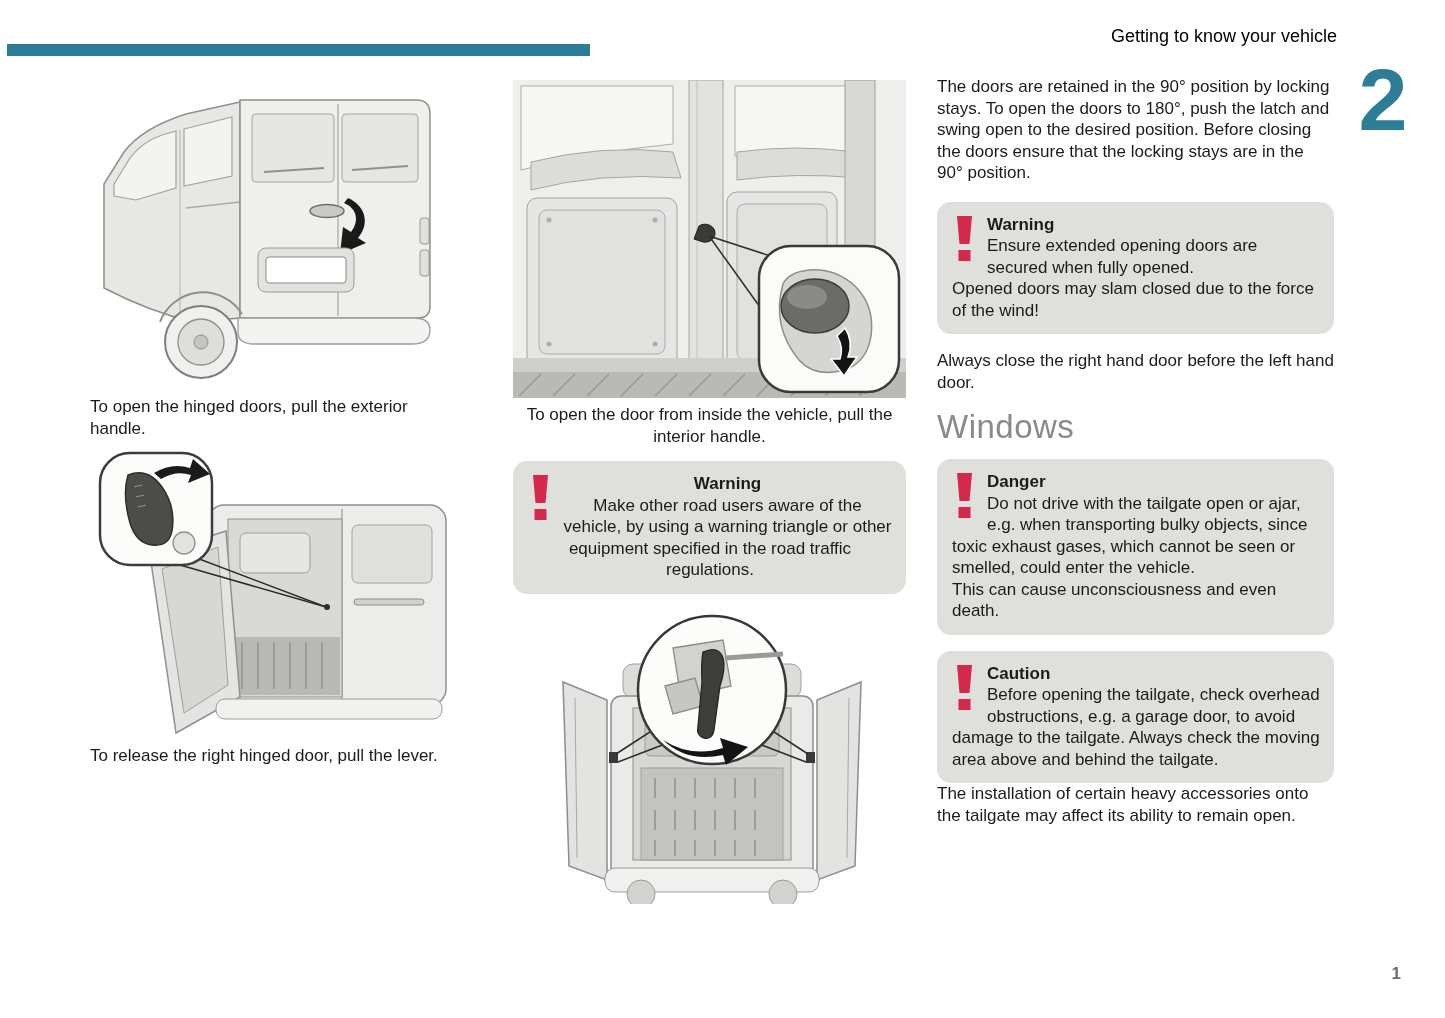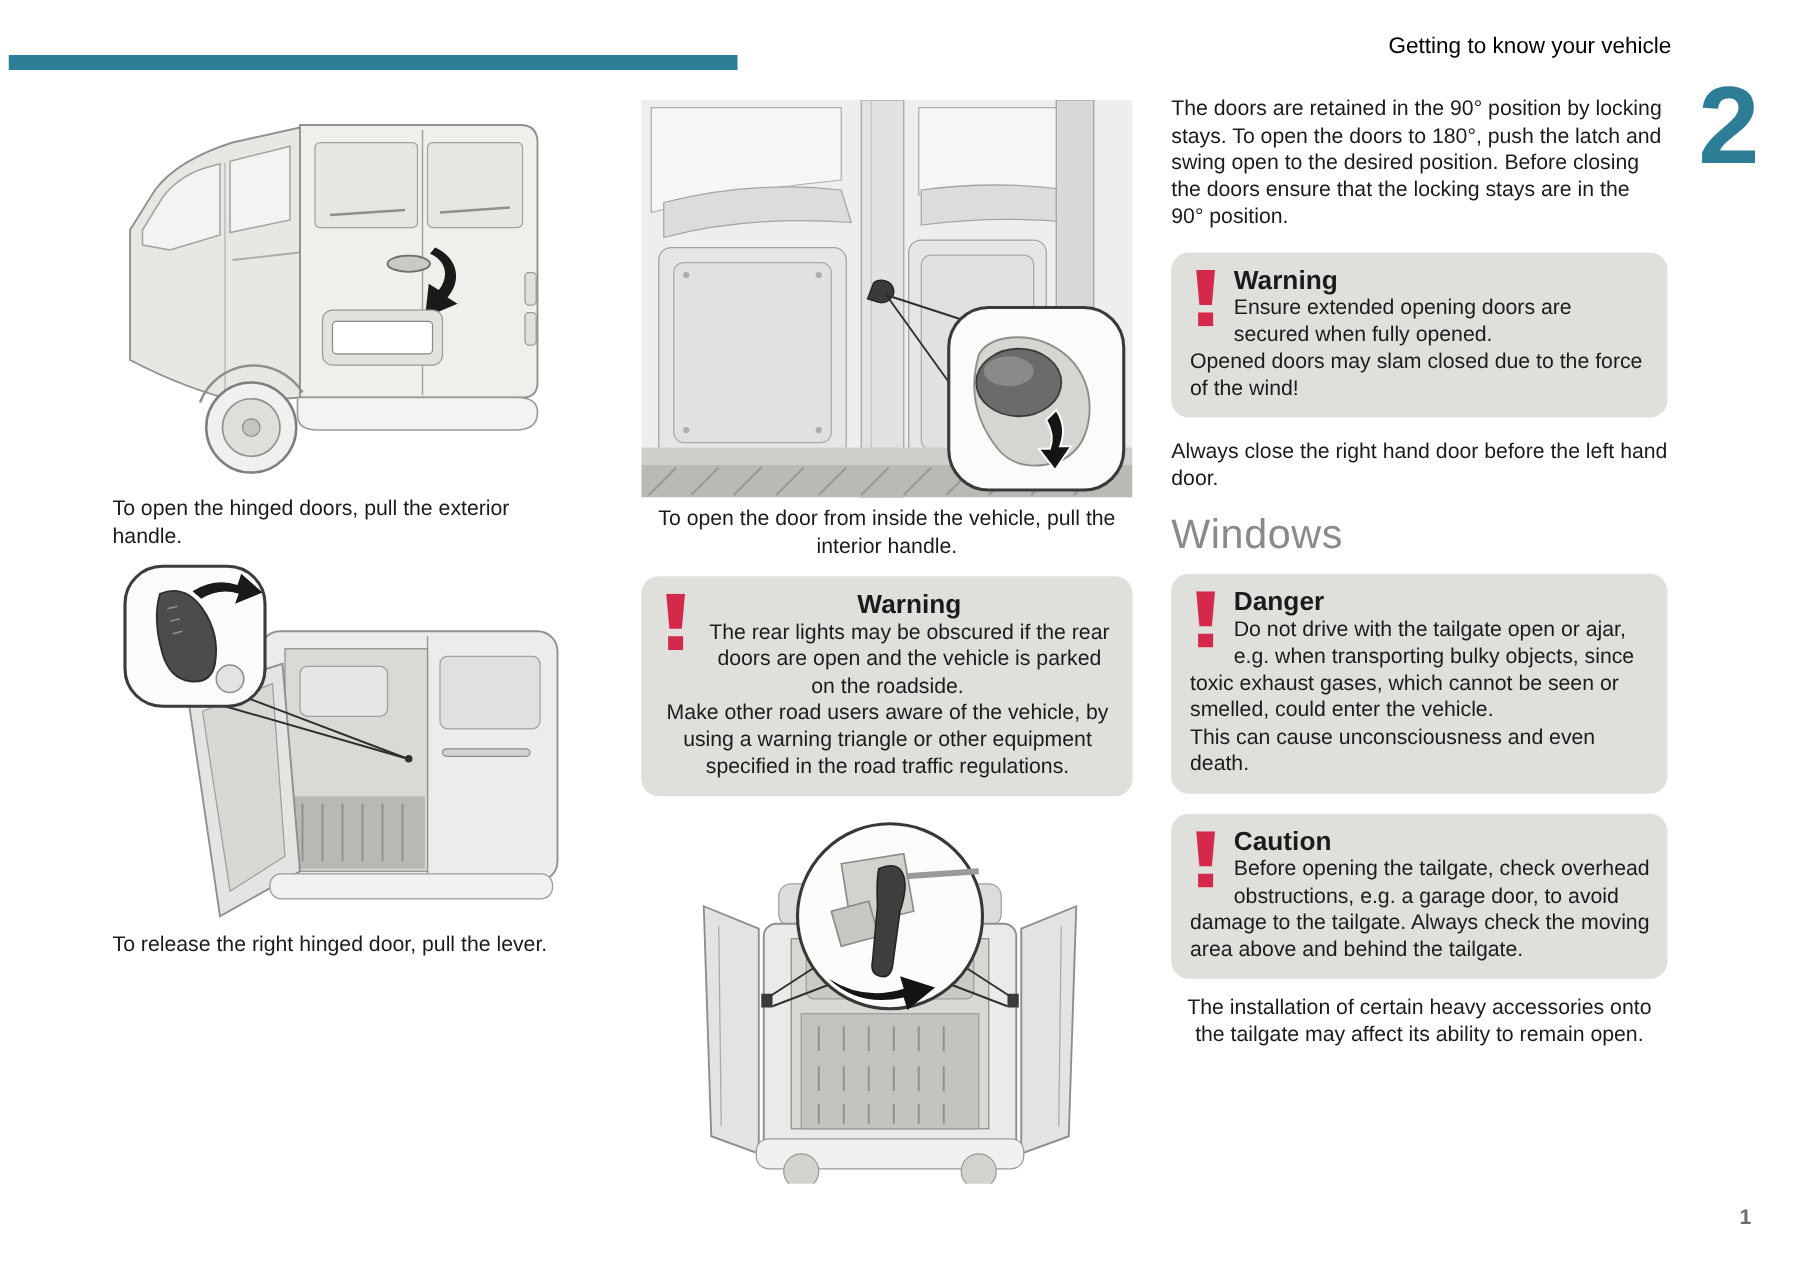--- a/index.html
+++ b/index.html
@@ -52,32 +52,32 @@
     border-radius: 14px;
     padding: 12px 14px 13px 15px;
     margin-top: 14px;
   }
   .alert::after { content: ""; display: block; clear: both; }
   .excl {
     float: left;
     width: 21px; height: 45px;
     margin: 2px 12px 0 2px;
   }
-  .alert-title { font-weight: bold; font-size: 21px; line-height: 21.5px; }
+  .alert-title { font-weight: bold; font-size: 17px; line-height: 21.5px; }
 
   .section-heading {
     font-size: 33px;
     line-height: 1.1;
     font-weight: 400;
     color: #8a8a8a;
     margin: 16px 0 0 0;
     letter-spacing: 0.5px;
   }
   .note-label { font-weight: bold; margin-top: 18px; }
-  .note-text { margin-top: 12px; text-align: center; }
+  .note-text { margin-top: 0; }
   .mt16 { margin-top: 16px; }
   .mt18 { margin-top: 18px; }
   .page-number {
     position: absolute;
     top: 964px; right: 44px;
     font-size: 17px;
     font-weight: bold;
     color: #6d6d6d;
   }
   .illus-tailgate { margin: 8px 0 0 40px; }
@@ -229,21 +229,20 @@
       </svg>
     </figure>
     <p class="txt caption">To open the door from inside the vehicle, pull the interior handle.</p>
 
     <div class="alert">
       <svg class="excl" viewBox="0 0 21 45">
         <path d="M3 0 H18 L15.5 28 H5.5 Z" fill="#d4294a"></path>
         <rect x="4.5" y="34" width="12" height="11" fill="#d4294a"></rect>
       </svg>
       <div class="alert-title">Warning</div>
-      <p class="txt">The rear lights may be obscured if the rear doors are open and the vehicle is parked on the roadside.</p>
       <p class="txt">Make other road users aware of the vehicle, by using a warning triangle or other equipment specified in the road traffic regulations.</p>
     </div>
 
     <figure class="illus-tailgate">
       <svg width="318" height="302" viewBox="0 0 318 302">
 
         <path d="M10 80 L54 98 L54 278 L16 264 Z" fill="#e3e3e1" stroke="#8d8d8b" stroke-width="1.5"></path>
         <path d="M308 80 L264 98 L264 278 L302 264 Z" fill="#e3e3e1" stroke="#8d8d8b" stroke-width="1.5"></path>
         <line x1="22" y1="96" x2="24" y2="256" stroke="#a8a8a6"></line>
         <line x1="296" y1="96" x2="294" y2="256" stroke="#a8a8a6"></line>

